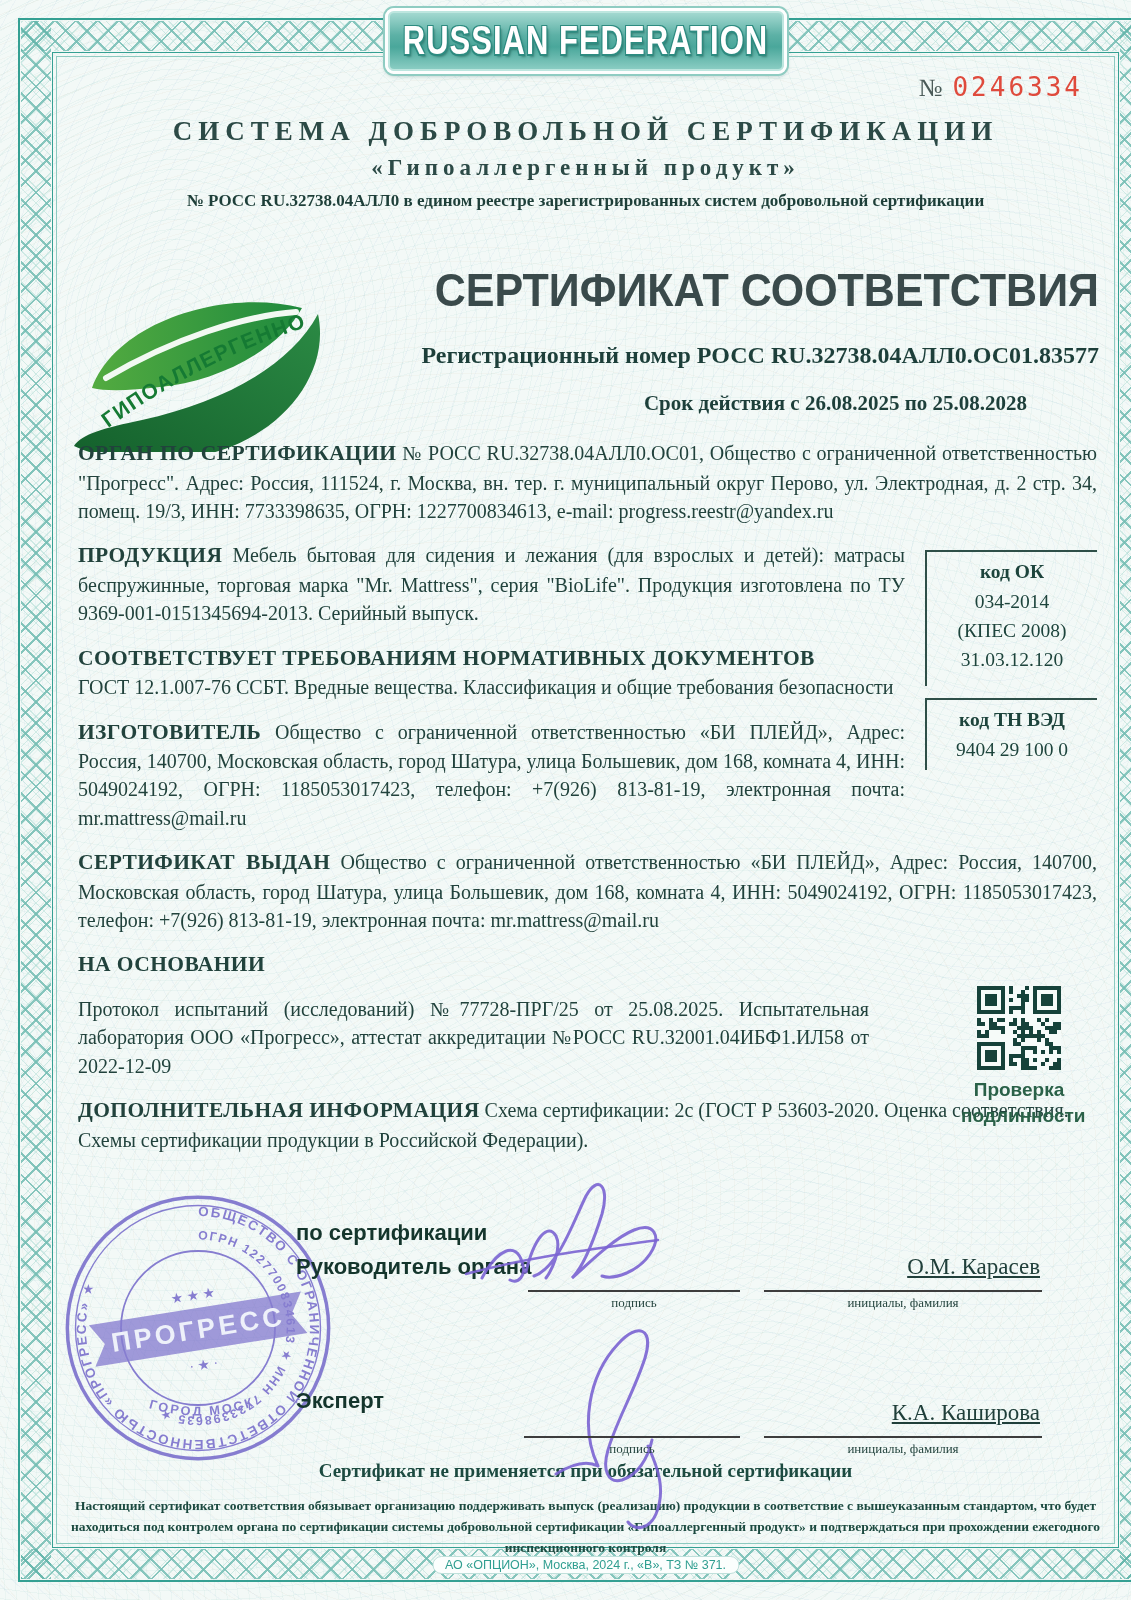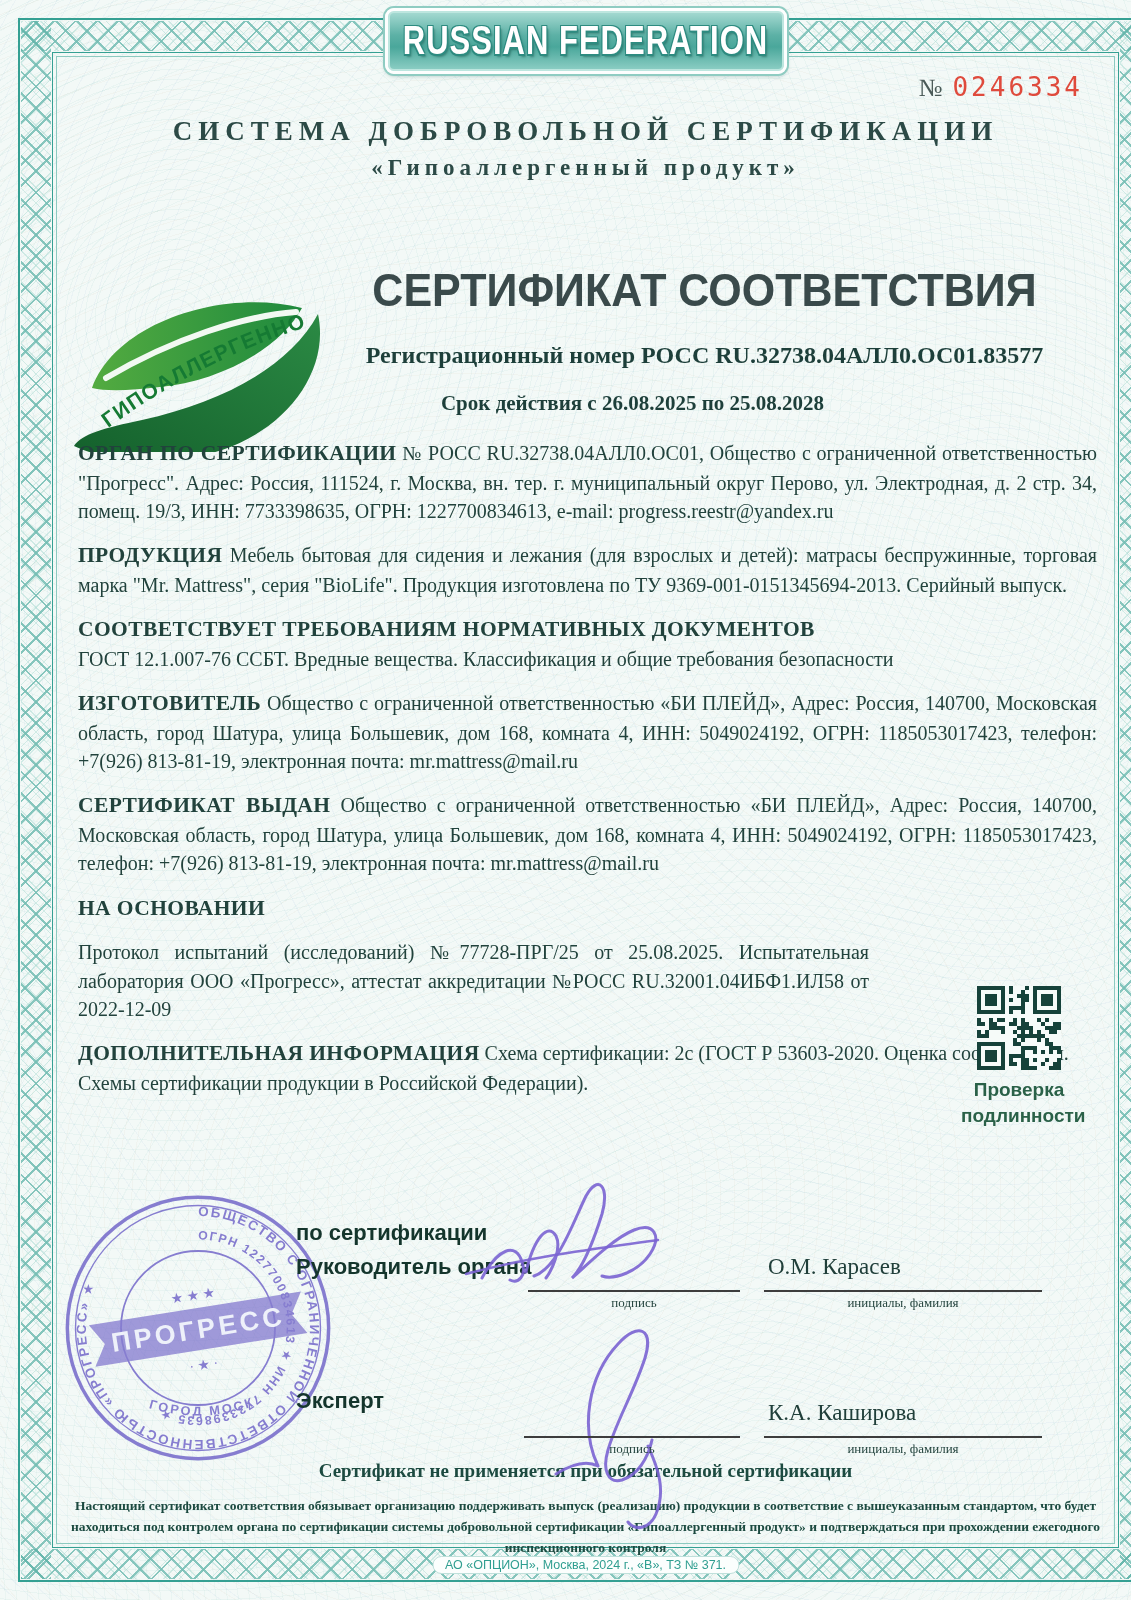--- a/index.html
+++ b/index.html
@@ -49,21 +49,21 @@
   .cert-no .digits  { font-family:"DejaVu Sans Mono",monospace; font-size:26px; color:#df4a3c; letter-spacing:3px; }
 
   
   .header { position:absolute; top:116px; left:70px; right:70px; text-align:center; z-index:2; }
   .sys-title { font-size:27px; font-weight:600; letter-spacing:6px; color:#2c4a46; white-space:nowrap; }
   .sys-sub   { font-size:23px; font-weight:600; letter-spacing:5px; color:#2c4a46; margin-top:8px; }
   .registry  { font-size:17px; font-weight:700; color:#1e3f39; margin-top:10px; }
 
   
   .logo { position:absolute; left:64px; top:270px; z-index:2; }
-  .title-block { position:absolute; top:266px; left:318px; right:80px; text-align:center; z-index:2; }
+  .title-block { position:absolute; top:266px; left:318px; right:72px; text-align:right; z-index:2; }
   .main-title {
     font-family:"Liberation Sans","DejaVu Sans",sans-serif; font-weight:700; font-size:43px;
     color:#3a4a4b; letter-spacing:0; transform:scaleY(1.08); white-space:nowrap;
   }
   .reg-line { font-size:24px; font-weight:700; color:#1d3f3a; margin-top:27px; }
   .validity { font-size:21px; font-weight:700; color:#1d3f3a; margin-top:22px; transform:translateX(-72px); }
 
   
   .content { position:absolute; top:438px; left:78px; right:74px; z-index:2; }
   .content p { margin:0; font-size:20px; line-height:1.42; }
@@ -87,21 +87,21 @@
   .qr-caption { font-family:"Liberation Sans","DejaVu Sans",sans-serif; font-weight:700; font-size:19px; color:#2a6148; line-height:1.35; }
 
   
   .sig-area { position:absolute; inset:0; z-index:3; pointer-events:none; }
   .stamp { position:absolute; left:58px; top:1188px; opacity:.82; filter:blur(.3px); }
   .role { position:absolute; font-family:"Liberation Sans","DejaVu Sans",sans-serif; font-weight:700; font-size:22px; color:#14352c; line-height:1.55; }
   .role1 { left:296px; top:1216px; }
   .role2 { left:296px; top:1384px; }
   .sig-line { position:absolute; border-bottom:2px solid #3d3d3d; }
   .cap { position:absolute; font-size:13px; color:#24443e; text-align:center; }
-  .sig-name { position:absolute; font-size:23px; color:#203f3a; text-align:left; }
+  .sig-name { position:absolute; font-size:23px; color:#203f3a; text-align:right;text-decoration:underline; }
   .sig-svg { position:absolute; }
   .line1a { left:528px; top:1290px; width:212px; }
   .cap1a  { left:528px; top:1295px; width:212px; }
   .name1  { left:768px; top:1254px; width:272px; }
   .line1b { left:764px; top:1290px; width:278px; }
   .cap1b  { left:764px; top:1295px; width:278px; }
   .line2a { left:524px; top:1436px; width:216px; }
   .cap2a  { left:524px; top:1441px; width:216px; }
   .name2  { left:768px; top:1400px; width:272px; }
   .line2b { left:764px; top:1436px; width:278px; }
@@ -131,20 +131,21 @@
     <span class="banner-text">RUSSIAN FEDERATION</span>
   </div>
 
   <div class="cert-no">
     <span class="nolabel">№</span><span class="digits">0246334</span>
   </div>
 
   <div class="header">
     <div class="sys-title">СИСТЕМА ДОБРОВОЛЬНОЙ СЕРТИФИКАЦИИ</div>
     <div class="sys-sub">«Гипоаллергенный продукт»</div>
+    <div class="registry">№ РОСС RU.32738.04АЛЛ0 в едином реестре зарегистрированных систем добровольной сертификации</div>
   </div>
 
   <svg class="logo" width="268" height="182" viewBox="0 0 268 182">
     <defs>
       <linearGradient id="leafGradTop" x1="0" y1="0" x2="1" y2="0">
         <stop offset="0" stop-color="#53ab40"></stop>
           <stop offset="1" stop-color="#1f8a3e"></stop>
       </linearGradient>
       <linearGradient id="leafGradBot" x1="0" y1="1" x2="1" y2="0">
         <stop offset="0" stop-color="#14602c"></stop>
@@ -166,20 +167,32 @@
     <div class="validity">Срок действия с 26.08.2025 по 25.08.2028</div>
   </div>
 
   <div class="content">
 
     <p class="just sec">
       <span class="lbl">ОРГАН ПО СЕРТИФИКАЦИИ</span>
       <span>№ РОСС RU.32738.04АЛЛ0.ОС01, Общество с ограниченной ответственностью "Прогресс". Адрес: Россия, 111524, г. Москва, вн. тер. г. муниципальный округ Перово, ул. Электродная, д. 2 стр. 34, помещ. 19/3, ИНН: 7733398635, ОГРН: 1227700834613, e-mail: progress.reestr@yandex.ru</span>
     </p>
 
+    <div class="boxes">
+      <div class="code-box">
+        <div class="bt">код  ОК</div>
+        <div>034-2014</div>
+        <div>(КПЕС 2008)</div>
+        <div>31.03.12.120</div>
+      </div>
+      <div class="code-box">
+        <div class="bt">код ТН ВЭД</div>
+        <div>9404 29 100 0</div>
+      </div>
+    </div>
 
     <p class="just sec">
       <span class="lbl">ПРОДУКЦИЯ</span>
       <span>Мебель бытовая для сидения и лежания (для взрослых и детей): матрасы беспружинные, торговая марка "Mr. Mattress", серия "BioLife". Продукция изготовлена по ТУ 9369-001-0151345694-2013. Серийный выпуск.</span>
     </p>
 
     <p class="sec">
       <span class="lbl block-lbl">СООТВЕТСТВУЕТ ТРЕБОВАНИЯМ НОРМАТИВНЫХ ДОКУМЕНТОВ</span>
       <span>ГОСТ 12.1.007-76 ССБТ. Вредные вещества. Классификация и общие требования безопасности</span>
     </p>

